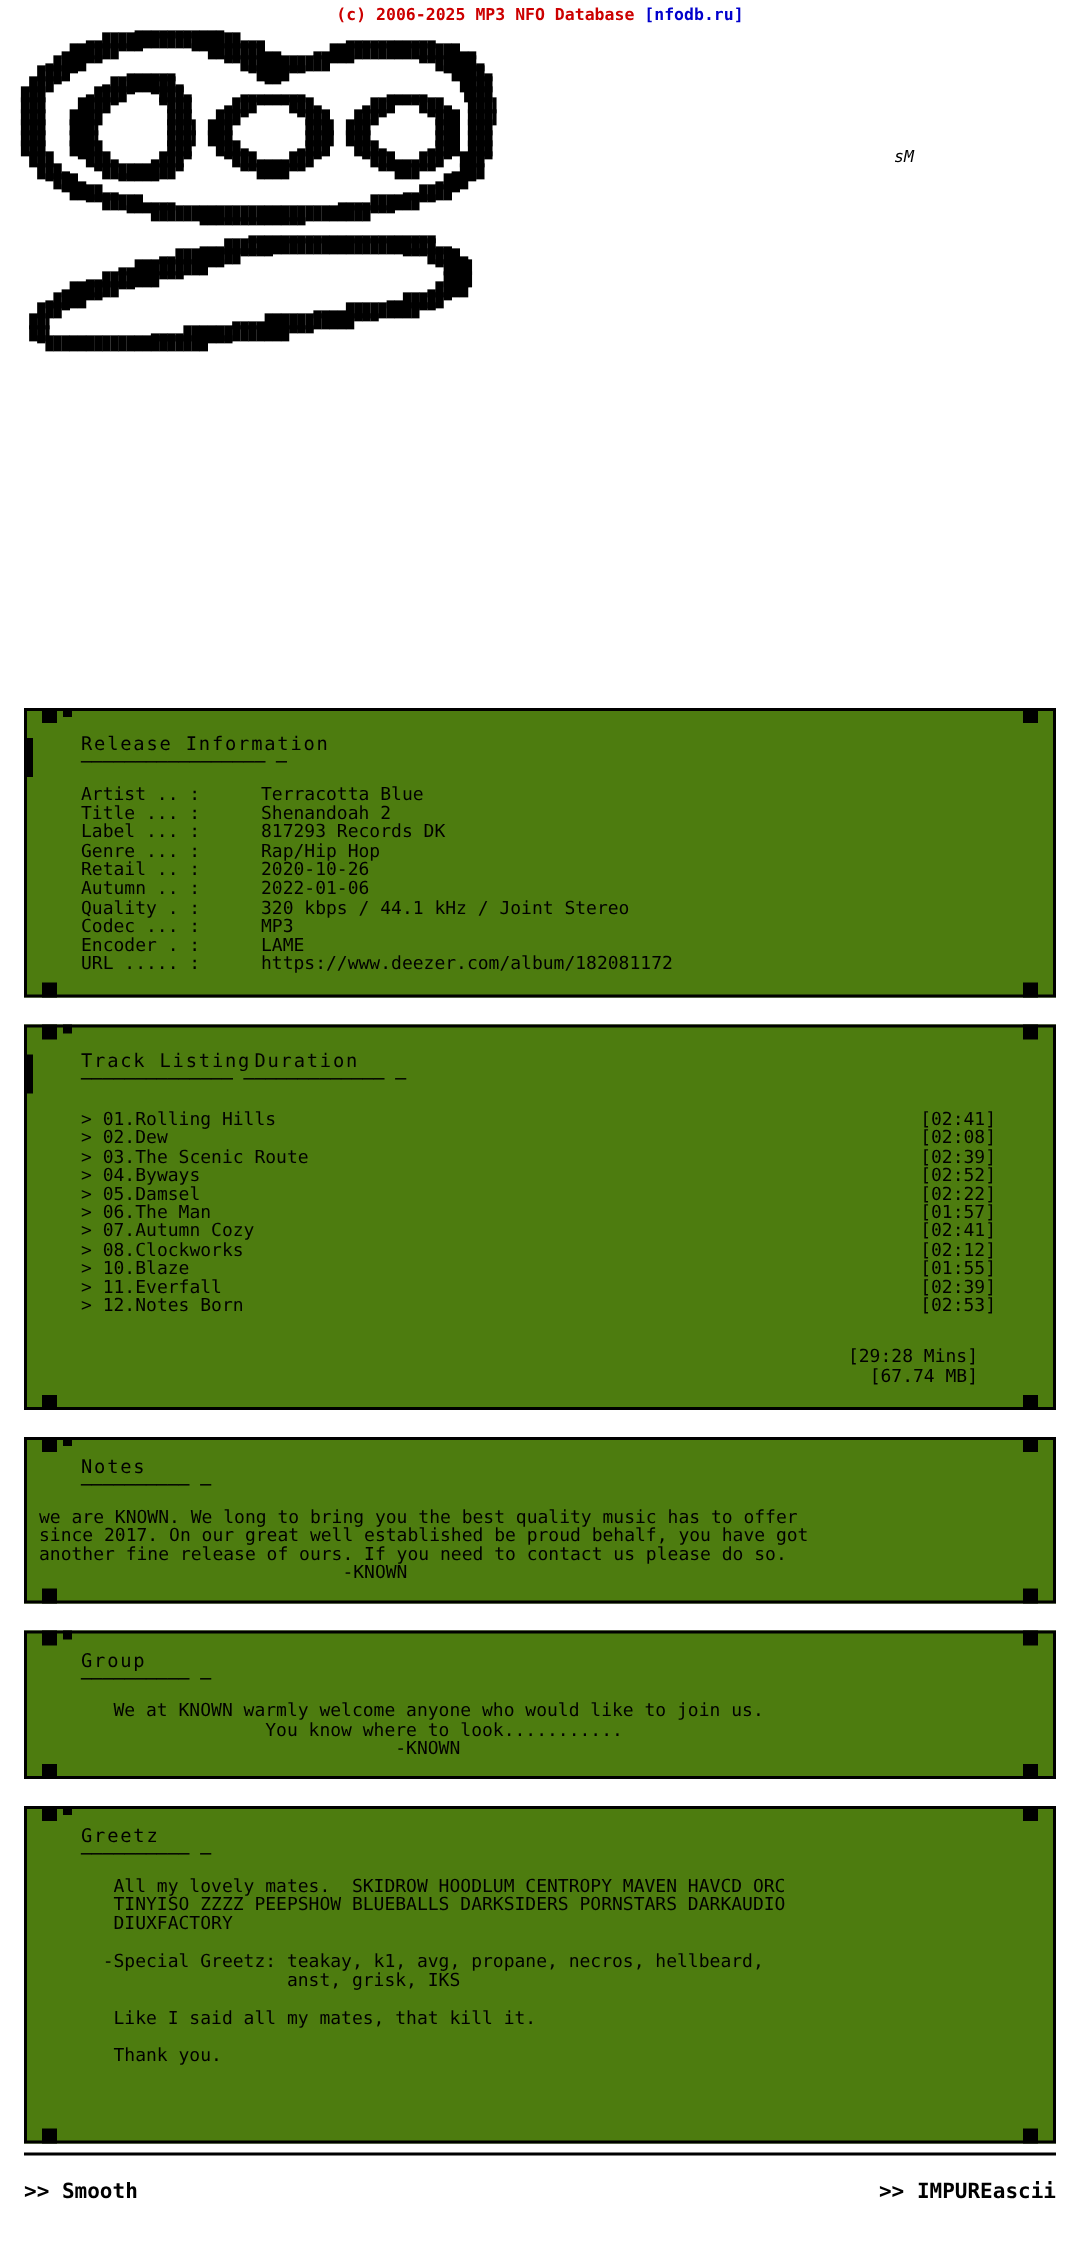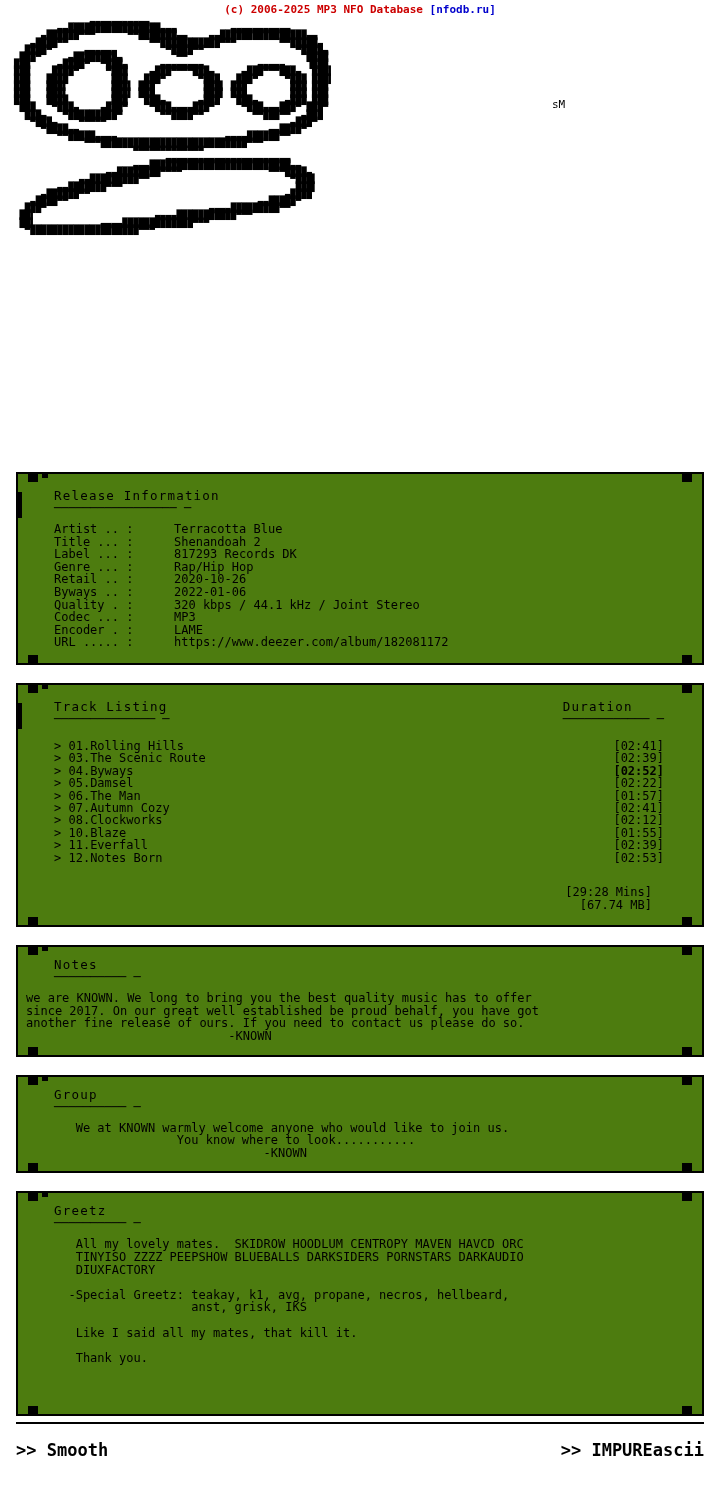--- a/index.html
+++ b/index.html
@@ -44,25 +44,26 @@
     font-family: "DejaVu Sans Mono", monospace;
     font-size: 9px;
     line-height: 7.2px;
     letter-spacing: 0px;
     white-space: pre;
     color: #000000;
     font-weight: bold;
   }
   .sm-mark {
     position: absolute;
-    left: 552px;
+    left: 596px;
     top: 80px;
     font-size: 11px;
     font-family: "DejaVu Sans Mono", monospace;
     color: #000;
+    font-style: italic;
   }
 
   
   .box {
     position: relative;
     margin: 0 16px 0 16px;
     border: 2px solid #000;
     background: #4d7c0f;
     box-sizing: border-box;
   }
@@ -97,21 +98,21 @@
     line-height: 10px;
   }
 
   
   .info-row { display: flex; font-family:"DejaVu Sans Mono", monospace; font-size:12px; line-height:12.6px;}
   .info-key { width: 120px; white-space: pre; }
   .info-val { white-space: pre; }
 
   
   .track-head {
-    display:flex; justify-content: space-between;
+    display:flex; 
   }
   .track-row {
     display: flex;
     justify-content: space-between;
     font-family: "DejaVu Sans Mono", monospace;
     font-size: 12px;
     line-height: 12.4px;
   }
   .track-left { white-space: pre; }
   .track-right { white-space: pre; }
@@ -124,21 +125,21 @@
     margin-top: 22px;
   }
 
   
   .footer {
     position: relative;
     margin: 10px 16px 0 16px;
     display: flex;
     justify-content: space-between;
     font-family: "DejaVu Sans Mono", monospace;
-    font-size: 17px;
+    font-size: 14px;
     font-weight: bold;
     padding-top: 6px;
   }
   .footer-rule {
     margin: 6px 16px 4px 16px;
     border-top: 2px solid #000;
   }
   .notes-body {
     font-family: "DejaVu Sans Mono", monospace;
     font-size: 12px;
@@ -216,21 +217,21 @@
       </div>
       <div class="info-row">
         <span class="info-key">Genre ... :</span>
         <span class="info-val">Rap/Hip Hop</span>
       </div>
       <div class="info-row">
         <span class="info-key">Retail .. :</span>
         <span class="info-val">2020-10-26</span>
       </div>
       <div class="info-row">
-        <span class="info-key">Byways .. :</span>
+        <span class="info-key">Autumn .. :</span>
         <span class="info-val">2022-01-06</span>
       </div>
       <div class="info-row">
         <span class="info-key">Quality . :</span>
         <span class="info-val">320 kbps / 44.1 kHz / Joint Stereo</span>
       </div>
       <div class="info-row">
         <span class="info-key">Codec ... :</span>
         <span class="info-val">MP3</span>
       </div>
@@ -263,26 +264,30 @@
           <div class="sec-rule">──────────── ─</div>
         </div>
       </div>
 
       <div style="margin-top:6px;">
         <div class="track-row">
           <span class="track-left">&gt; <span>01.</span><span>Rolling Hills</span></span>
           <span class="track-right" style="padding-right:16px;">[02:41]</span>
         </div>
         <div class="track-row">
+          <span class="track-left">&gt; <span>02.</span><span>Dew</span></span>
+          <span class="track-right" style="padding-right:16px;">[02:08]</span>
+        </div>
+        <div class="track-row">
           <span class="track-left">&gt; <span>03.</span><span>The Scenic Route</span></span>
           <span class="track-right" style="padding-right:16px;">[02:39]</span>
         </div>
         <div class="track-row">
           <span class="track-left">&gt; <span>04.</span><span>Byways</span></span>
-          <span class="track-right" style="padding-right:16px;font-weight:bold;">[02:52]</span>
+          <span class="track-right" style="padding-right:16px;">[02:52]</span>
         </div>
         <div class="track-row">
           <span class="track-left">&gt; <span>05.</span><span>Damsel</span></span>
           <span class="track-right" style="padding-right:16px;">[02:22]</span>
         </div>
         <div class="track-row">
           <span class="track-left">&gt; <span>06.</span><span>The Man</span></span>
           <span class="track-right" style="padding-right:16px;">[01:57]</span>
         </div>
         <div class="track-row">

